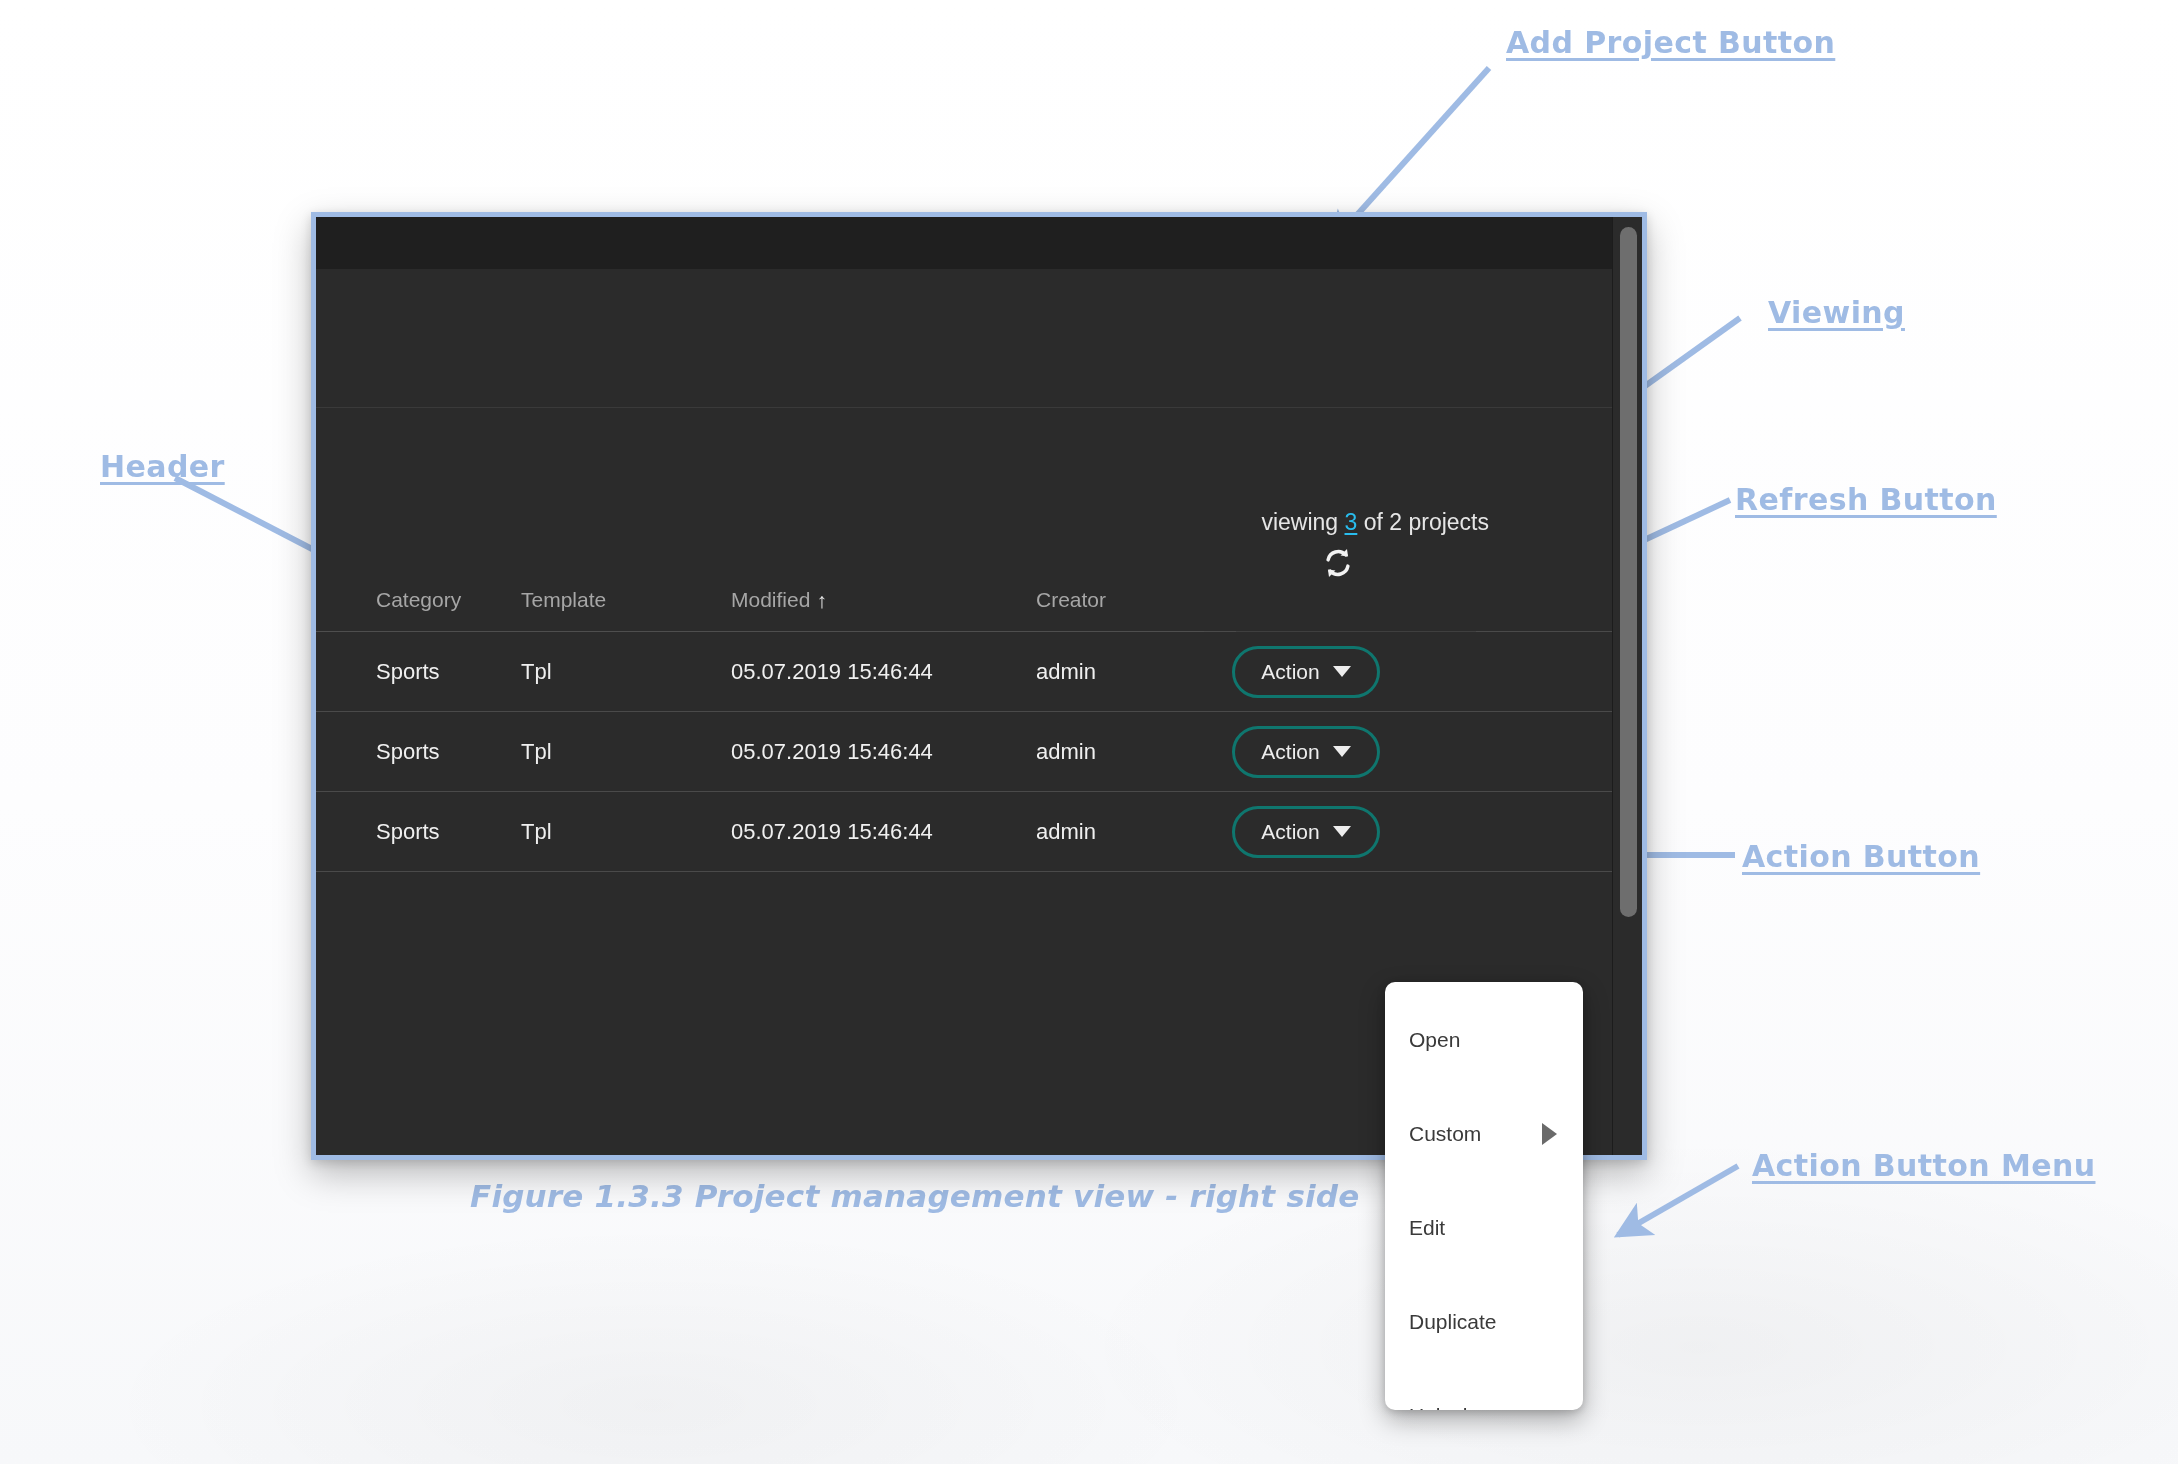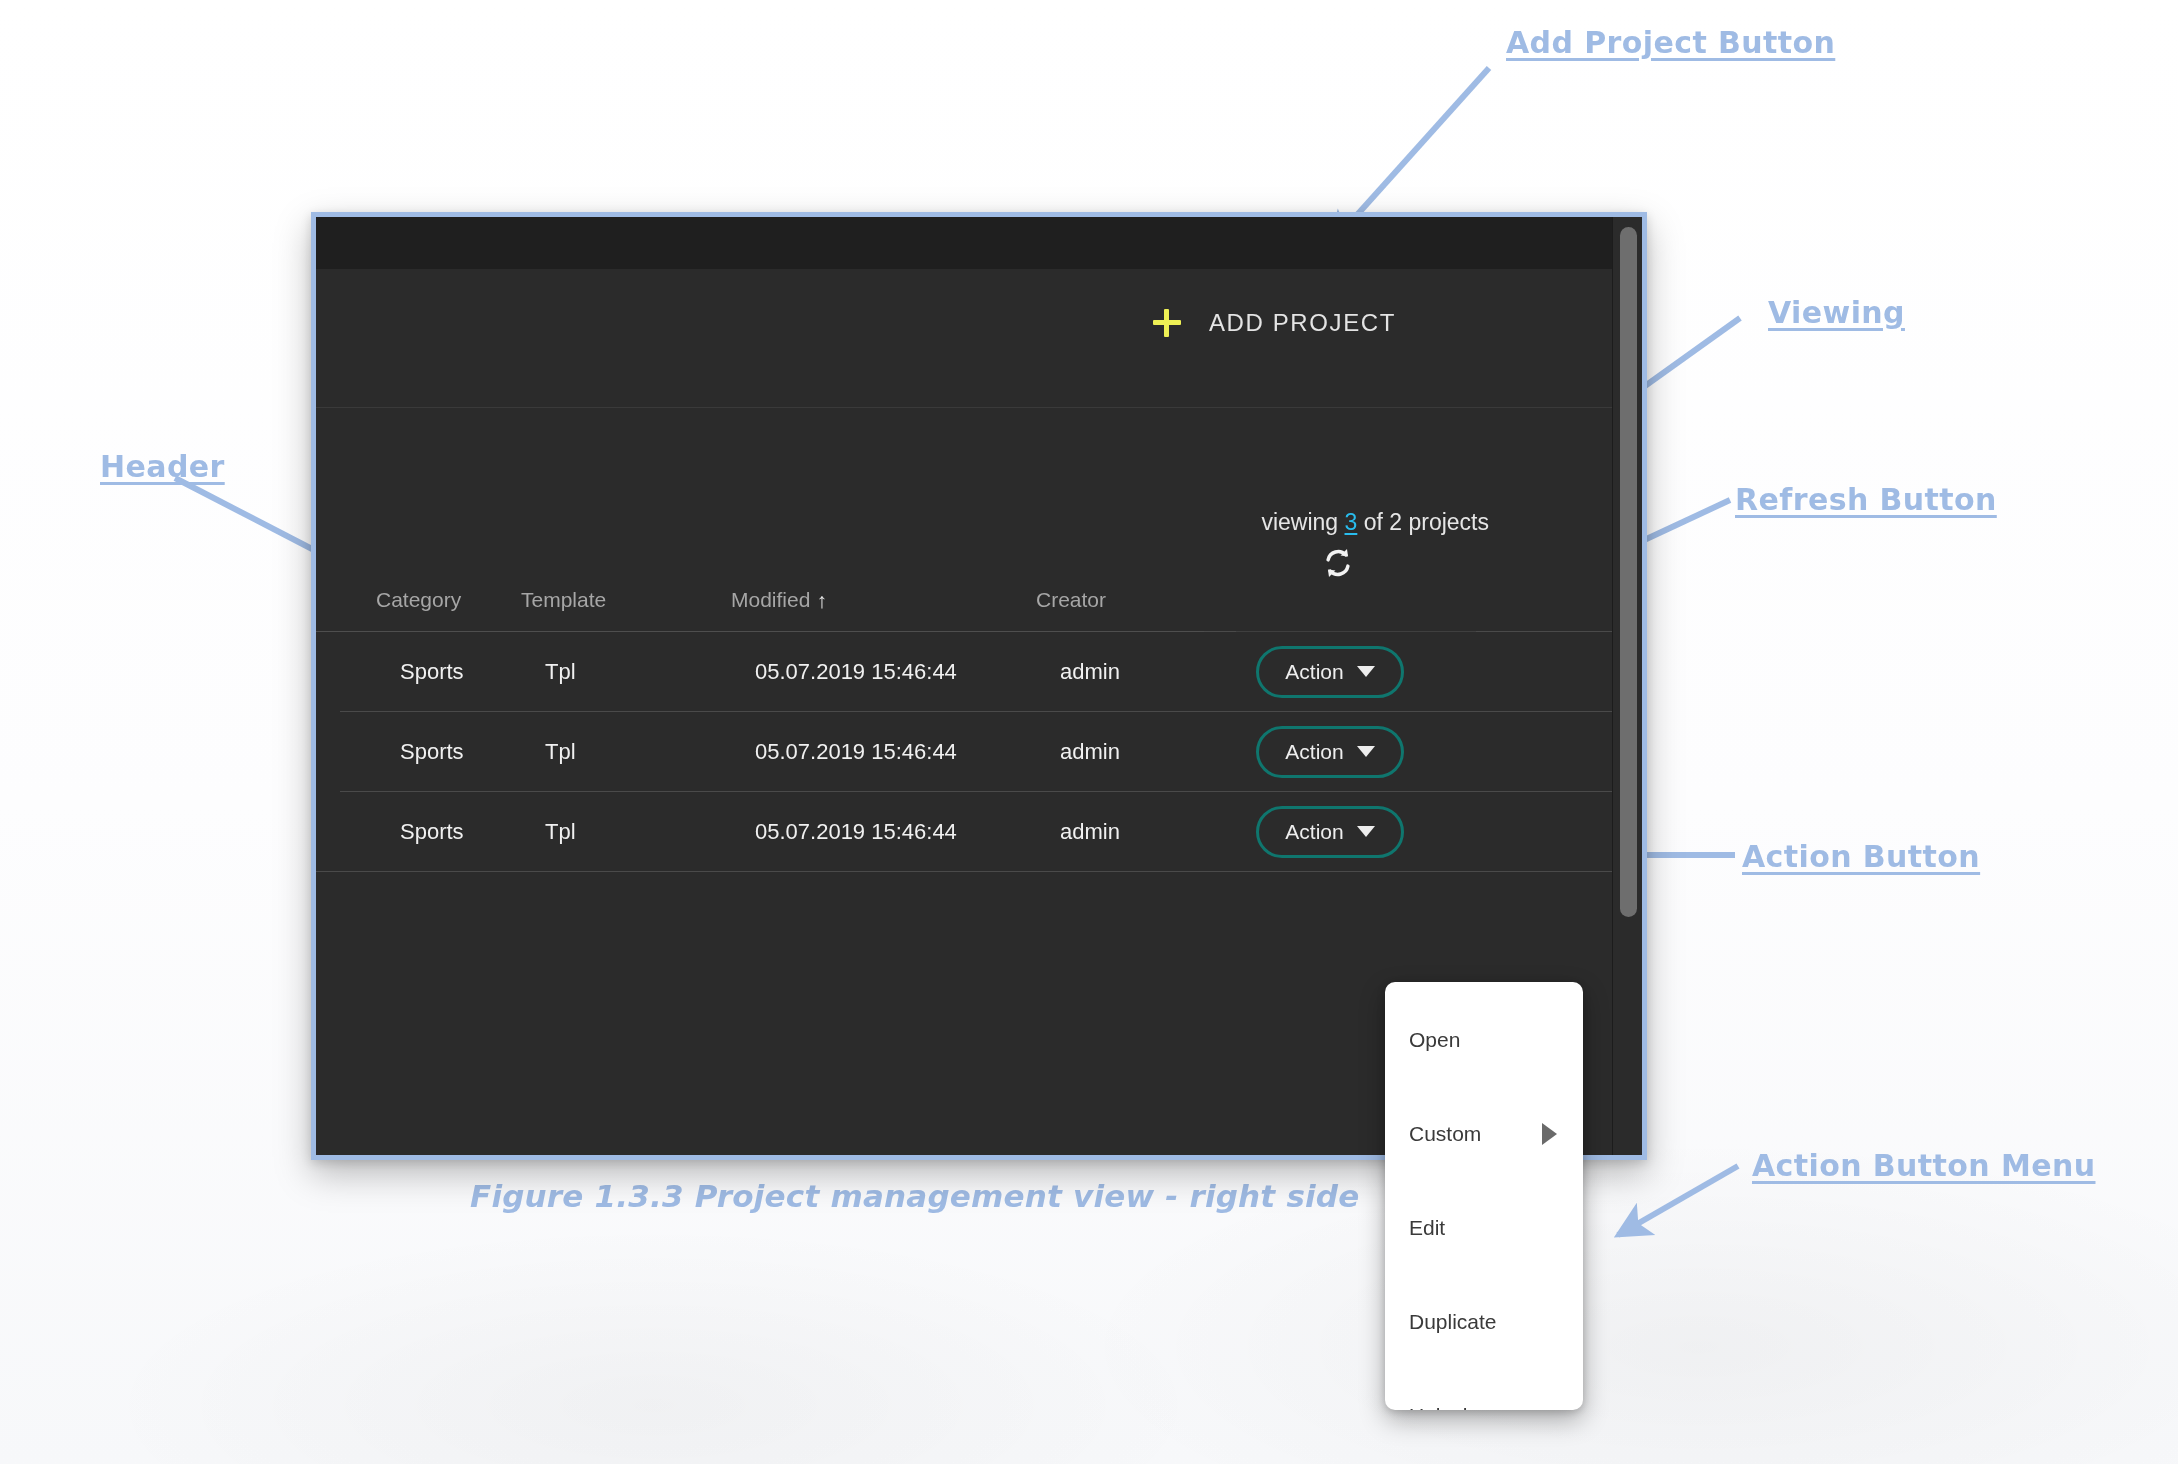--- a/index.html
+++ b/index.html
@@ -185,21 +185,20 @@
   #thead {
     height: 62px;
     color: #a3a3a3;
     font-size: 21px;
   }
   #thead .cell { color: #a6a6a6; font-size: 21px; }
   .tbody-row {
     color: #f0f0f0;
     font-size: 22px;
     border-top: 1px solid #4a4a4a;
-    margin-left: 24px;
   }
   .cell {
     flex: none;
     white-space: nowrap;
     font-family: "Liberation Sans", sans-serif;
   }
   .col-category { width: 205px; padding-left: 60px; box-sizing: border-box; }
   .col-template { width: 210px; }
   .col-modified { width: 305px; }
   .col-creator  { width: 196px; }
@@ -346,26 +345,20 @@
 <div class="anno-label" style="left:1752px; top:1148px;">Action Button Menu</div>
 
 <div id="caption">Figure 1.3.3 Project management view - right  side</div>
 
 <div id="panel">
 
   <div id="topbar"></div>
 
   <div id="content">
 
-    <div id="addproject-row">
-      <div id="addproject-btn">
-        <span id="plus-icon"></span>
-        <span id="addproject-label">ADD PROJECT</span>
-      </div>
-    </div>
     <div class="band-divider" style="top:138px;"></div>
 
     <div id="viewing-text"><span>viewing </span><span id="viewing-count">3</span><span> of 2 projects</span></div>
 
     <div id="refresh-btn">
       <svg width="44" height="44" viewBox="0 0 24 24">
         <g fill="none" stroke="#f2f2f2" stroke-width="1.9" stroke-linecap="round">
           <path d="M16.2 7.6 A5.6 5.6 0 0 0 6.6 10.3"></path>
           <path d="M7.8 16.4 A5.6 5.6 0 0 0 17.4 13.7"></path>
         </g>

